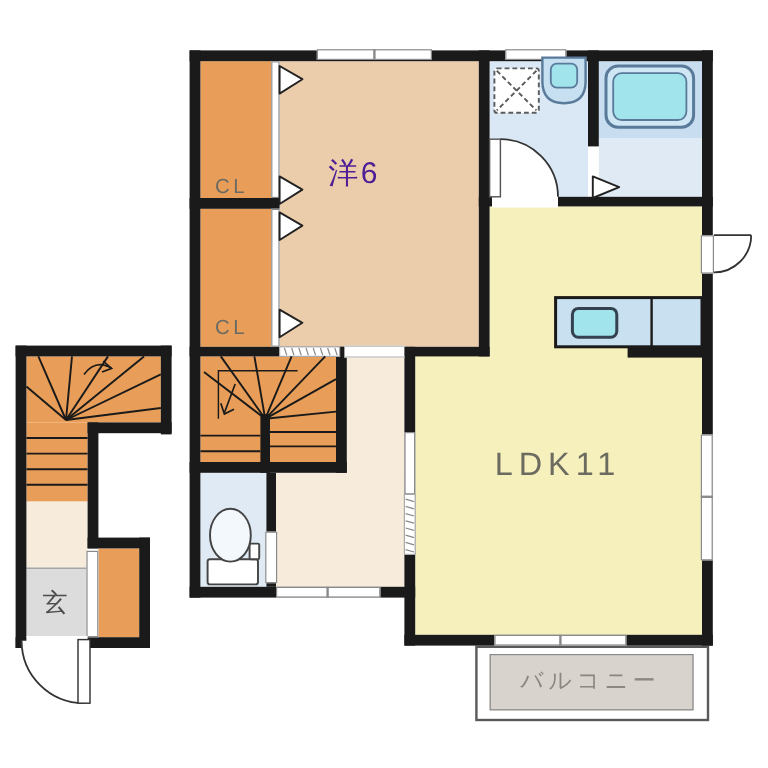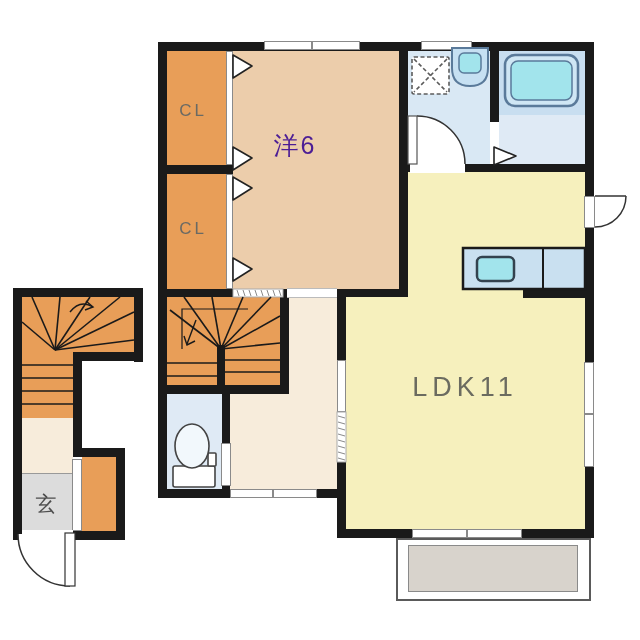--- a/index.html
+++ b/index.html
@@ -9,21 +9,21 @@
     overflow:hidden;
   }
   .room, .wall, .win, .open { position:absolute; }
   .wall { background:#1a1a1a; }
   .win  { background:#ffffff; border:1.5px solid #8a8a8a; box-sizing:border-box; }
   .open { background:#ffffff; }
   .lbl {
     position:absolute; transform:translate(-50%,-50%);
     color:#5f5f58; white-space:nowrap; line-height:1;
   }
-  .lbl-cl   { font-size:17px; letter-spacing:3px; color:#6a6a64; }
+  .lbl-cl   { font-size:17px; letter-spacing:3px; color:#6a6a64;margin-top:45px; }
   .lbl-yo   { font-size:25px; letter-spacing:2px; color:#4c1d95; }
   .lbl-ldk  { font-size:27px; letter-spacing:5px; color:#6b6b60; }
   .lbl-gen  { font-size:21px; color:#4d4d4d; }
   .lbl-bal  { font-size:19px; letter-spacing:4px; color:#8b8880; }
   svg.overlay { position:absolute; left:0; top:0; }
 </style>
 </head>
 <body>
 
 <div id="plan">
@@ -213,14 +213,15 @@
       <path d="M 70 312 Q 80 299 93 307" stroke-width="1.4"></path>
       <polyline points="86,301 93,307 85,310" stroke-width="1.4"></polyline>
     </g>
   </svg>
 
   <div class="lbl lbl-cl" style="left:193px;top:110px;">CL</div>
   <div class="lbl lbl-cl" style="left:193px;top:228px;">CL</div>
   <div class="lbl lbl-yo" style="left:295px;top:145px;">洋6</div>
   <div class="lbl lbl-ldk" style="left:465px;top:387px;">LDK11</div>
   <div class="lbl lbl-gen" style="left:46px;top:503px;">玄</div>
+  <div class="lbl lbl-bal" style="left:492px;top:568px;">バルコニー</div>
 
 </div>
 
 </body></html>

